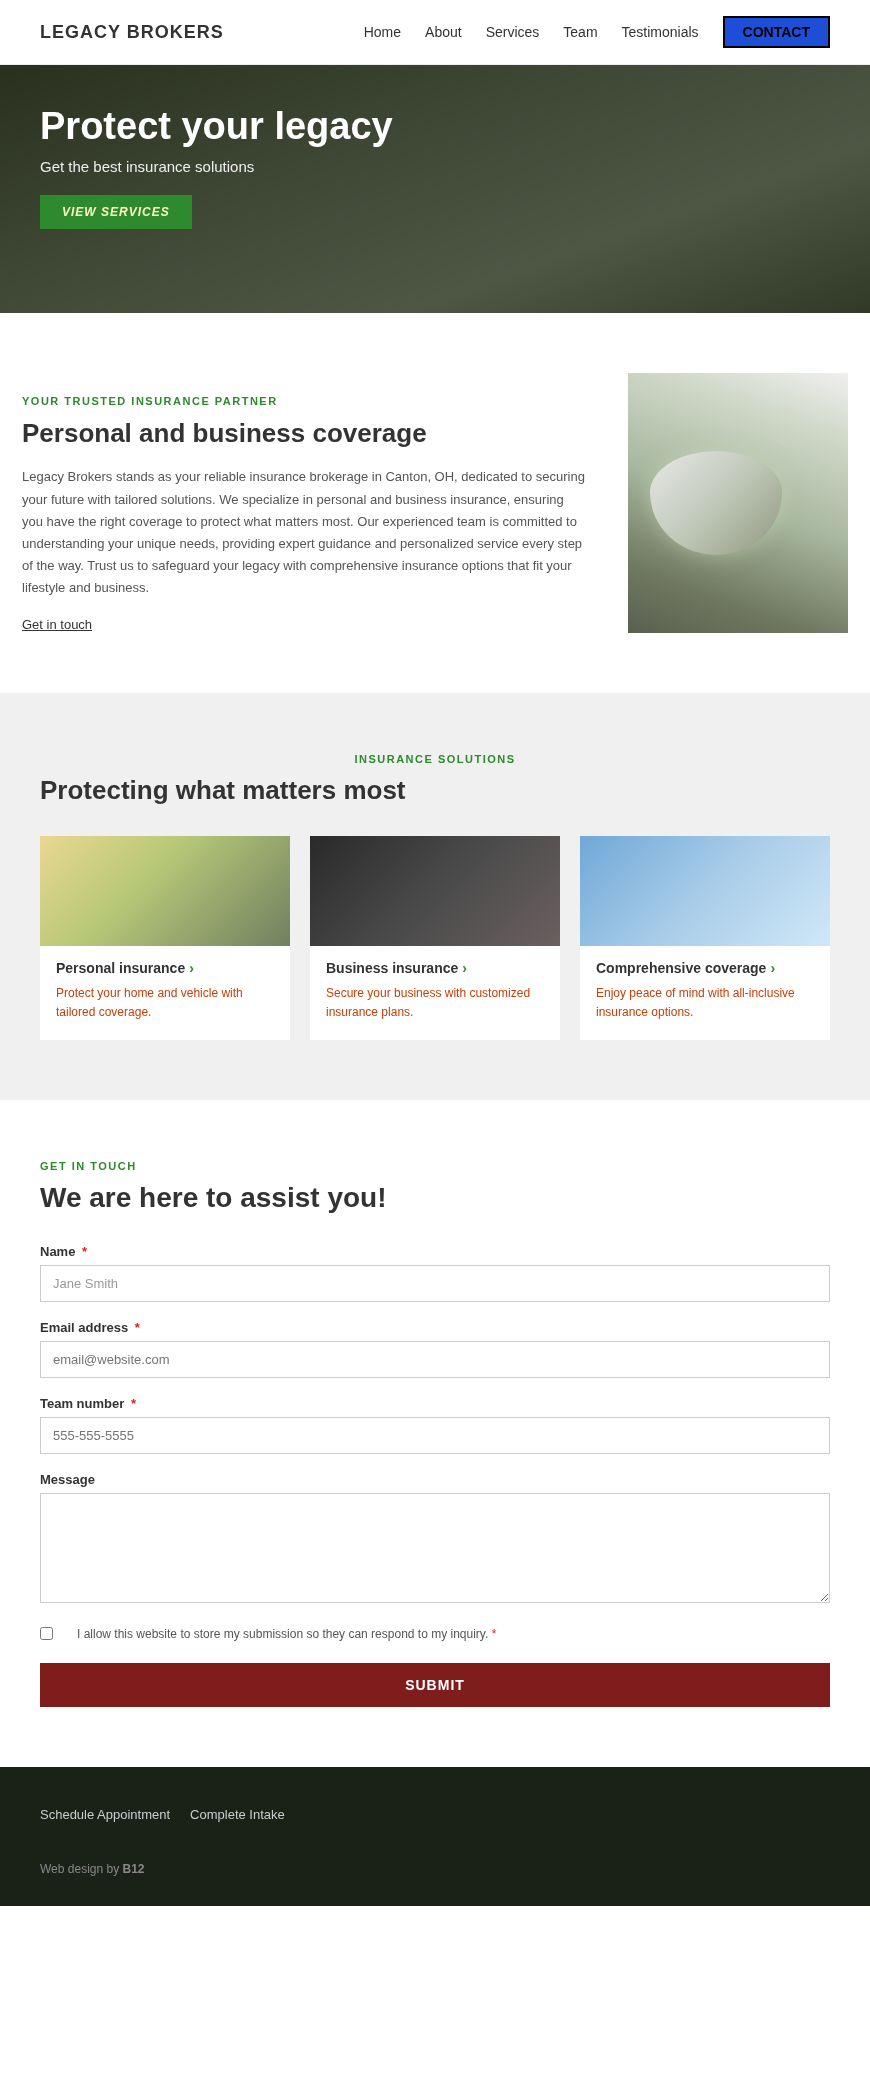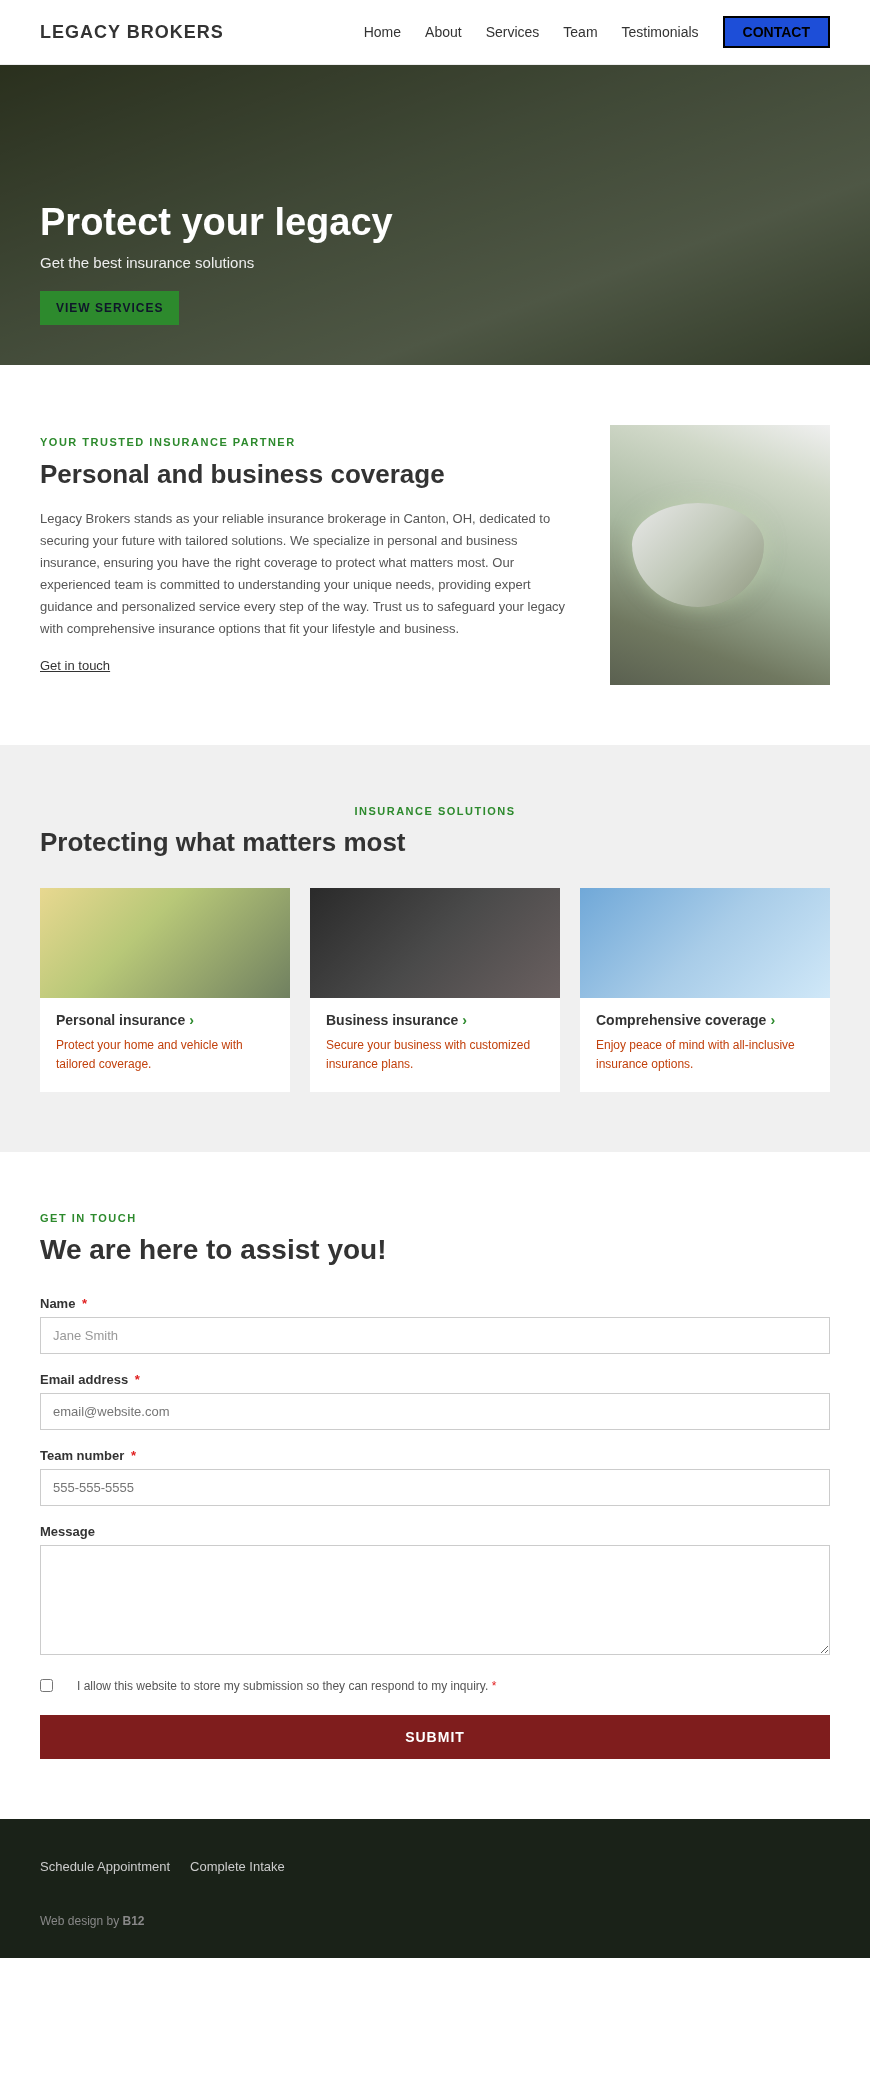--- a/index.html
+++ b/index.html
@@ -13,46 +13,47 @@
     .logo { font-weight: 900; font-size: 18px; letter-spacing: 1px; text-transform: uppercase; }
     .nav-links { display: flex; gap: 24px; align-items: center; }
     .nav-links a { text-decoration: none; color: #333; font-size: 14px; }
     .nav-contact-btn {
       border: 2px solid #000; padding: 6px 18px; font-size: 14px;
       font-weight: 600; background: #1d4ed8; cursor: pointer;
     }
 
     
     .hero {
-      position: relative; height: 300px; overflow: hidden;
+      position: relative; height: 248px; overflow: hidden;
       background: linear-gradient(135deg, #2a2a2a 0%, #555 50%, #888 100%);
-      display: flex; align-items: flex-end; padding: 40px;
+      display: flex; align-items: flex-start; padding: 40px;
     }
     .hero-overlay {
       position: absolute; inset: 0;
       background: rgba(30,40,20,0.55);
     }
     .hero-bg {
       position: absolute; inset: 0;
       background: #5a6a4a;
       
       background: linear-gradient(160deg, #3a3a2a 0%, #6a7060 40%, #8a9080 70%, #4a5040 100%);
     }
     .hero-content { position: relative; z-index: 2; }
     .hero h1 { font-size: 38px; font-weight: 900; color: #fff; margin-bottom: 10px; }
     .hero p { font-size: 15px; color: #eee; margin-bottom: 20px; }
     .btn-green {
-      background: #2d8a2d; color: #0f172a; border: none; padding: 10px 16px;
+      background: #2d8a2d; color: #fef9c3; border: none; padding: 10px 22px;
       font-size: 12px; font-weight: 700; letter-spacing: 1px; cursor: pointer;
       text-transform: uppercase;
+      font-style: italic;
     }
 
     
     .about-section {
-      padding: 60px 40px; display: flex; gap: 40px; align-items: center;
+      padding: 60px 22px; display: flex; gap: 40px; align-items: flex-end;
     }
     .about-text { flex: 1; }
     .about-label { color: #2d8a2d; font-size: 11px; font-weight: 700; letter-spacing: 1.5px; text-transform: uppercase; margin-bottom: 10px; }
     .about-text h2 { font-size: 26px; font-weight: 900; margin-bottom: 16px; line-height: 1.3; }
     .about-text p { font-size: 13px; color: #555; line-height: 1.7; margin-bottom: 16px; }
     .about-text a { font-size: 13px; color: #333; text-decoration: underline; cursor: pointer; }
     .about-image {
       width: 220px; height: 260px; flex-shrink: 0;
       background: linear-gradient(135deg, #c8d8b0 0%, #e8f0d8 30%, #a0b890 60%, #8a9880 100%);
       overflow: hidden; position: relative;

